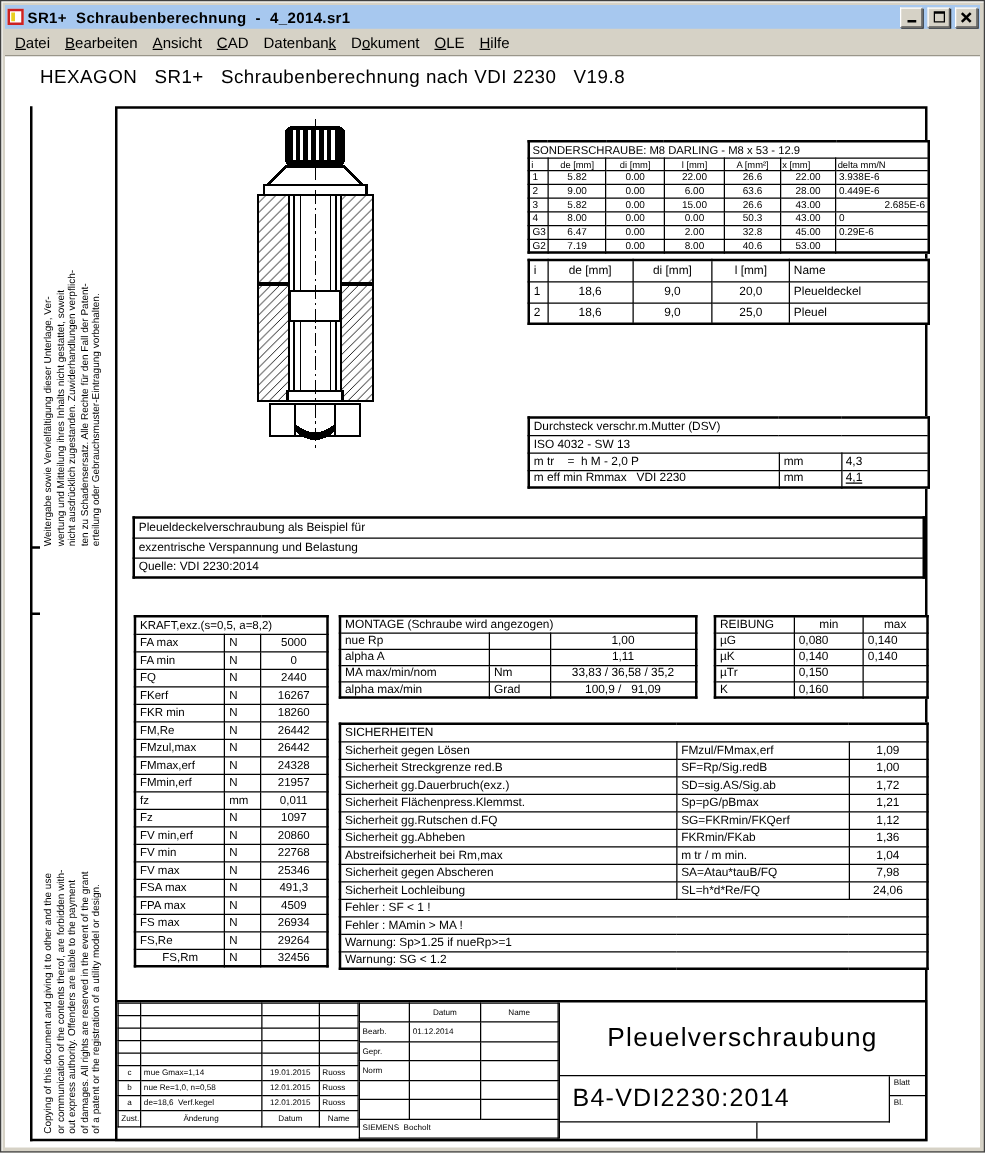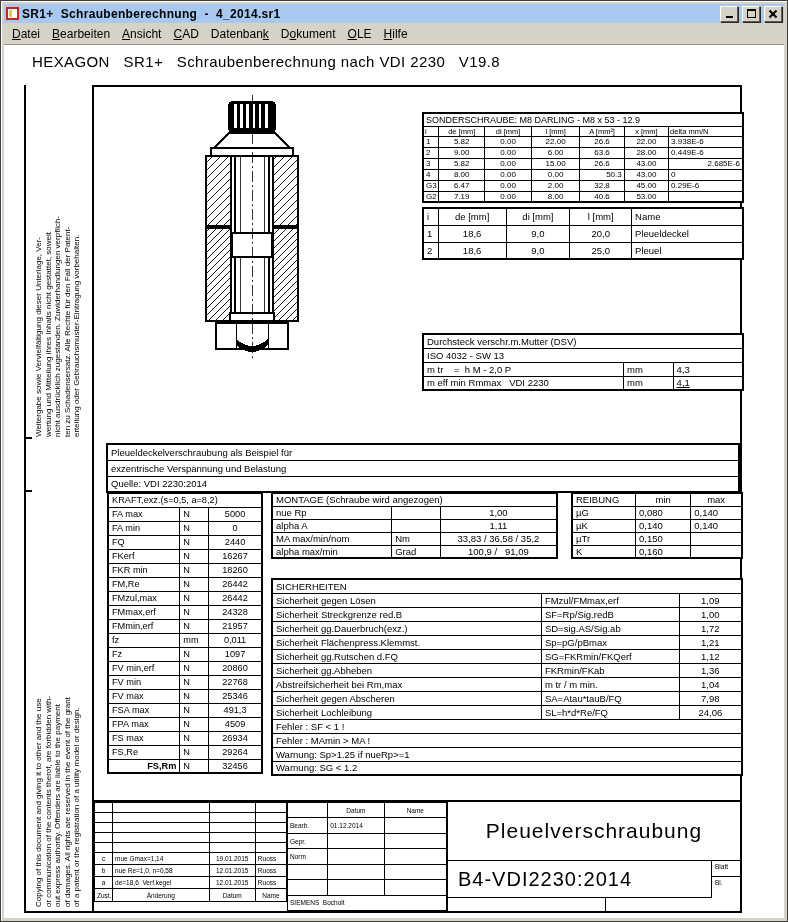--- a/index.html
+++ b/index.html
@@ -38,21 +38,21 @@
   .t-title{font-size:9.5px;}
   .t-msg{font-size:9.5px;}
   #sonder{left:418px;top:67px;width:322px;}
   #sonder td{font-size:8px;height:11px;padding:0 2px;}
   #sonder .t-title{font-size:9px;height:13px;}
   #sonder .t-head{font-size:7.5px;height:10px;padding:0 1px;}
   #sections{left:418px;top:162px;width:322px;}
   #sections td{height:17px;}
   #dsv{left:418px;top:288px;width:322px;}
   #dsv td{height:14px;}
-  #desc{left:102px;top:398px;width:634px;}
+  #desc{left:102px;top:368px;width:634px;}
   #desc td{height:16px;}
   #kraft{left:103px;top:447px;width:156px;}
   #kraft td{height:14px;font-size:9.2px;}
   #mont{left:267px;top:447px;width:287px;}
   #mont td{height:13px;}
   #reib{left:567px;top:447px;width:172px;}
   #reib td{height:13px;}
   #sich{left:267px;top:533px;width:472px;}
   #sich td{height:14px;}
   #drawing{position:absolute;left:150px;top:50px;}
@@ -189,21 +189,21 @@
       <tbody>
           <tr>
             <td colspan="7" class="t-title">SONDERSCHRAUBE: M8 DARLING - M8 x 53 - 12.9</td>
           </tr>
           <tr>
             <td class="t-head" style="text-align: left;">i</td>
             <td class="t-head" style="text-align: center;">de [mm]</td>
             <td class="t-head" style="text-align: center;">di [mm]</td>
             <td class="t-head" style="text-align: center;">l [mm]</td>
             <td class="t-head" style="text-align: center;">A [mm²]</td>
-            <td class="t-head" style="text-align: center;">x [mm]</td>
+            <td class="t-head" style="text-align: left;">x [mm]</td>
             <td class="t-head" style="text-align: left;">delta mm/N</td>
           </tr>
           <tr>
             <td style="text-align: left;">1</td>
             <td style="text-align: center;">5.82</td>
             <td style="text-align: center;">0.00</td>
             <td style="text-align: center;">22.00</td>
             <td style="text-align: center;">26.6</td>
             <td style="text-align: center;">22.00</td>
             <td style="text-align: left;">3.938E-6</td>
@@ -224,21 +224,21 @@
             <td style="text-align: center;">15.00</td>
             <td style="text-align: center;">26.6</td>
             <td style="text-align: center;">43.00</td>
             <td style="text-align: right;">2.685E-6</td>
           </tr>
           <tr>
             <td style="text-align: left;">4</td>
             <td style="text-align: center;">8.00</td>
             <td style="text-align: center;">0.00</td>
             <td style="text-align: center;">0.00</td>
-            <td style="text-align: right;">50.3</td>
+            <td style="text-align: center;">50.3</td>
             <td style="text-align: center;">43.00</td>
             <td style="text-align: left;">0</td>
           </tr>
           <tr>
             <td style="text-align: left;">G3</td>
             <td style="text-align: center;">6.47</td>
             <td style="text-align: center;">0.00</td>
             <td style="text-align: center;">2.00</td>
             <td style="text-align: center;">32.8</td>
             <td style="text-align: center;">45.00</td>
@@ -426,21 +426,21 @@
             <td style="text-align: left;">FS max</td>
             <td style="text-align: left;">N</td>
             <td style="text-align: center;">26934</td>
           </tr>
           <tr>
             <td style="text-align: left;">FS,Re</td>
             <td style="text-align: left;">N</td>
             <td style="text-align: center;">29264</td>
           </tr>
           <tr>
-            <td style="text-align: right; font-weight: bold;">FS,Rm</td>
+            <td style="text-align: center;">FS,Rm</td>
             <td style="text-align: left;">N</td>
             <td style="text-align: center;">32456</td>
           </tr>
         </tbody>
     </table>
 
     <table id="mont" class="tbl">
       <colgroup>
           <col style="width:118px">
           <col style="width:48px">

